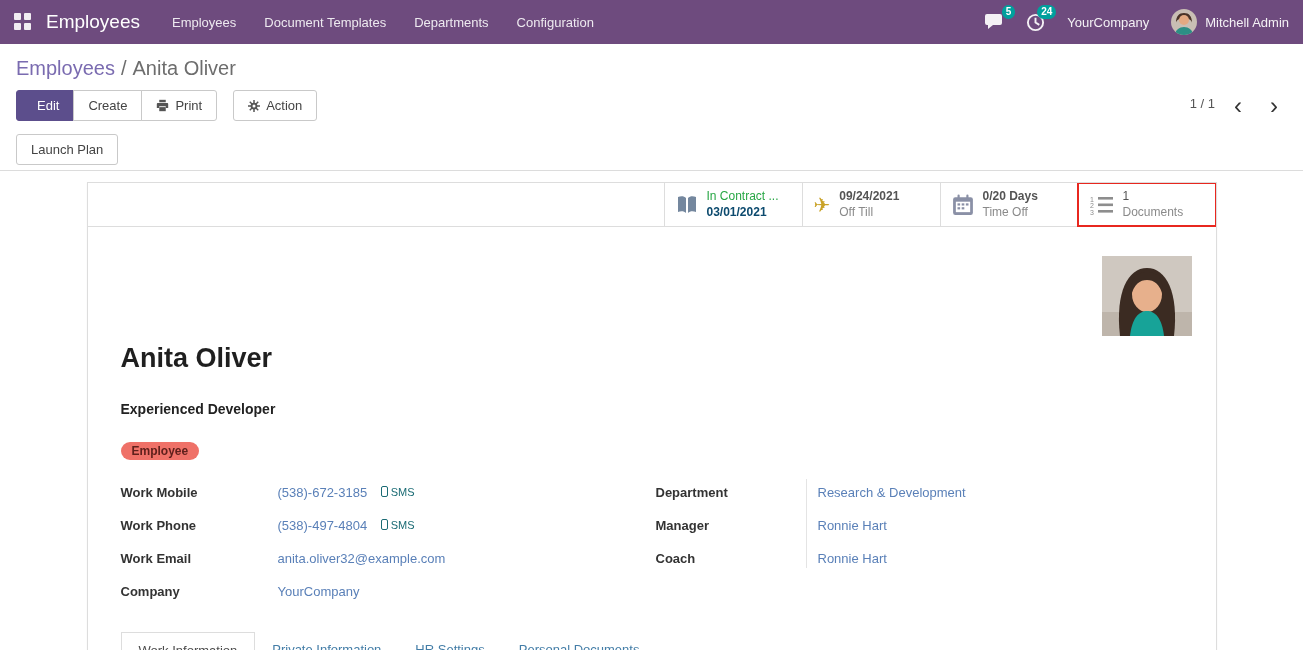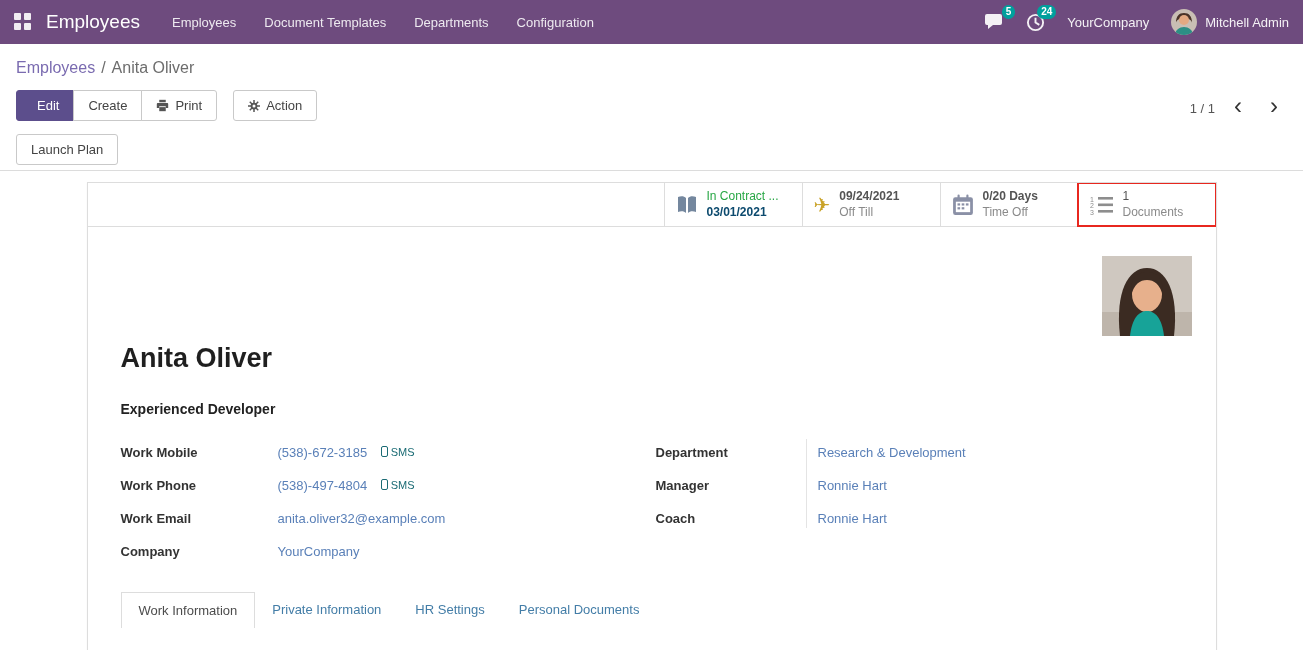--- a/index.html
+++ b/index.html
@@ -21,37 +21,37 @@
   .tray-btn { position:relative; cursor:pointer; display:flex; align-items:center; }
   .badge { position:absolute; top:-8px; right:-11px; background:#00a09d; color:#fff;
     font-size:10px; font-weight:bold; border-radius:9px; padding:1px 4px;
     min-width:12px; text-align:center; line-height:12px; }
   .sys-link { color:rgba(255,255,255,.92); }
   .avatar-sm { width:26px; height:26px; border-radius:50%; overflow:hidden;
     flex:0 0 26px; cursor:pointer; margin-right:-14px; }
   .user-name { color:rgba(255,255,255,.92); }
 
   
-  .breadcrumb { padding:13px 16px 3px; font-size:16px; line-height:22px; }
+  .breadcrumb { padding:13px 16px 3px; font-size:20px; line-height:22px; }
   .breadcrumb a { color:#7a6bb0; }
   .breadcrumb .sep, .breadcrumb .current { color:#6d6d6d; }
   .breadcrumb .sep { margin:0 6px; }
 
   .button-row { display:flex; align-items:center; padding:8px 16px 0; }
   .btn { height:31px; padding:0 14px; font-size:13px; background:#fff;
     border:1px solid #c9c9c9; color:#444; border-radius:3px; cursor:pointer;
     font-family:"Liberation Sans", sans-serif; display:inline-flex;
     align-items:center; gap:6px; }
   .btn-group { display:flex; }
   .btn-group .btn { border-radius:0; margin-left:-1px; }
   .btn-group .btn:first-child { border-radius:3px 0 0 3px; margin-left:0;padding-left:20px; }
   .btn-group .btn:last-child { border-radius:0 3px 3px 0; }
   .btn.primary { background:#5c4e8c; border-color:#5c4e8c; color:#fff; }
   .btn.action { margin-left:16px; border-radius:3px; }
-  .pager { margin-left:auto; display:flex; align-items:flex-end; gap:10px;
+  .pager { margin-left:auto; display:flex; align-items:flex-start; gap:10px;
     color:#555; font-size:13px; }
   .chev { font-size:24px; line-height:20px; color:#333; padding:0 9px; cursor:pointer; }
   .launch-row { padding:13px 16px 5px; border-bottom:1px solid #dcdcdc; }
 
   
   .content { padding-top:11px; }
   .sheet { width:1130px; height:469px; margin:0 auto; background:#fff;
     border:1px solid #ddd; box-shadow:0 1px 2px rgba(0,0,0,.04);
     position:relative; overflow:hidden; }
 
@@ -249,20 +249,21 @@
           <path d="M18 80 C13 36 26 12 45 12 C64 12 77 36 72 80 Z" fill="#3b2b22"></path>
           <ellipse cx="45" cy="38" rx="15" ry="18" fill="#e7b08c"></ellipse>
           <path d="M29 40 C28 22 35 16 45 16 C55 16 62 22 61 40 C58 28 52 24 45 24 C38 24 32 28 29 40 Z" fill="#3b2b22"></path>
           <path d="M28 80 C30 62 37 55 45 55 C53 55 60 62 62 80 Z" fill="#17a398"></path>
         </svg>
     </div>
 
     <div class="sheet-body">
       <h1 class="emp-name">Anita Oliver</h1>
       <h3 class="job-title">Experienced Developer</h3>
+      <div><span class="tag">Employee</span></div>
 
       <div class="fields">
         <div class="col-left">
           <div class="field-row">
             <label>Work Mobile</label>
             <span class="value">
               <a>(538)-672-3185</a>
               <span class="sms">
                   <span class="phone-glyph"></span>
                   <span>SMS</span>

